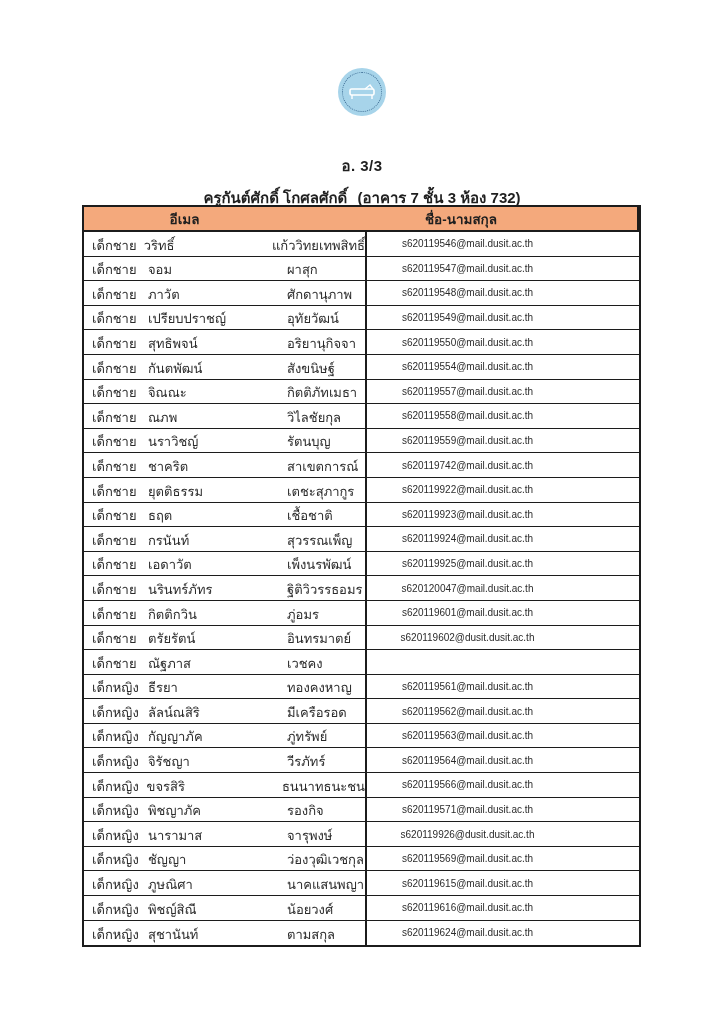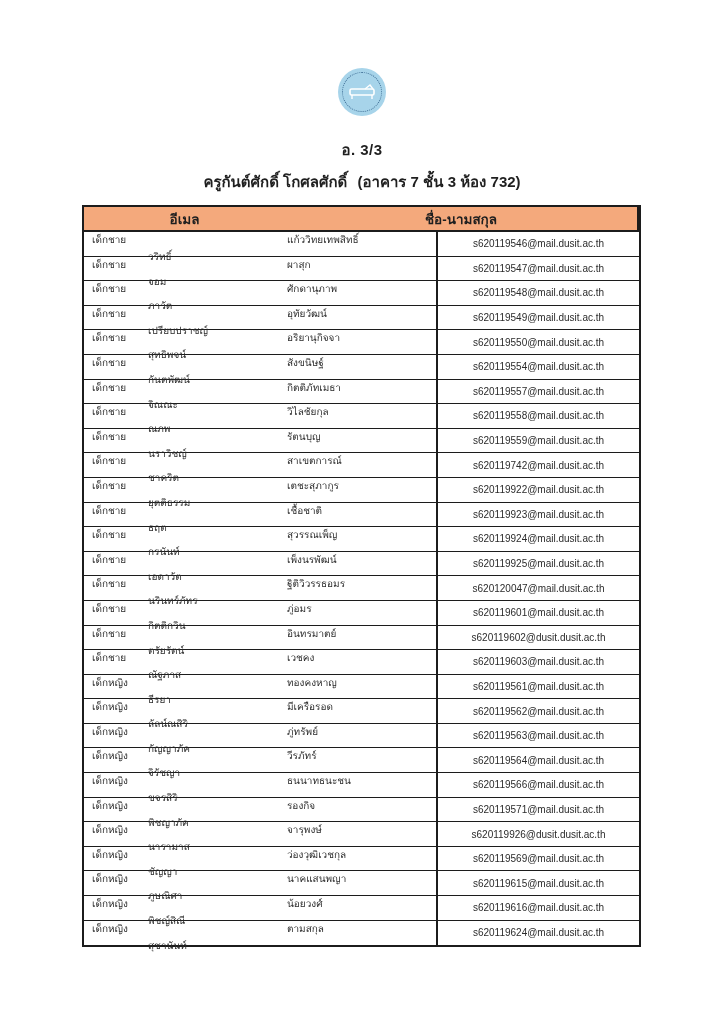--- a/index.html
+++ b/index.html
@@ -21,37 +21,37 @@
     display: flex; align-items: center; justify-content: center;
     position: relative;
   }
   .logo .ring {
     position: absolute; inset: 4px; border-radius: 50%;
     border: 1.5px dotted #3f6f96;
   }
   .logo svg { display: block; }
 
   
-  .heading-block { position: absolute; top: 138px; left: 0; width: 100%; text-align: center; }
+  .heading-block { position: absolute; top: 154px; left: 0; width: 100%; text-align: center; }
   .class-label { font-size: 15px; font-weight: bold; color: #1f1f1f; letter-spacing: 0.5px; }
   .teacher-line { margin-top: 8px; font-size: 15px; font-weight: bold; color: #1f1f1f; }
   .teacher-line span { display: inline-block; }
   .teacher-line .gap1 { }
   .teacher-line .gap2 { margin-right: 6px; }
 
   
   .roster { position: absolute; top: 205px; left: 82px; width: 559px; border: 2px solid #1c1c1c; }
   .thead { display: flex; background: #f4a97c; border-bottom: 2px solid #1c1c1c; height: 25px; }
   .th { font-size: 13.5px; font-weight: bold; color: #1f1f1f; display: flex; align-items: center; justify-content: center; }
   .col-name  { width: 354px; border-right: 2px solid #1c1c1c; }
   .col-email { width: 201px; }
 
   .tbody .row { display: flex; height: 24.6px; background: #ffffff; border-bottom: 1px solid #1c1c1c; }
   .tbody .row:last-child { border-bottom: none; }
-  .cell-name { width: 354px; border-right: 2px solid #1c1c1c; display: flex; align-items: flex-start; font-size: 10px; color: #2b2b2b; }
+  .cell-name { width: 283px; border-right: 2px solid #1c1c1c; display: flex; align-items: flex-end; font-size: 13px; color: #2b2b2b; }
   .cell-name .prefix { width: 56px; margin-left: 8px; white-space: nowrap; }
   .cell-name .first  { width: 139px; white-space: nowrap; margin-top: 17px; }
   .cell-name .last   { flex: 1; white-space: nowrap; }
   .cell-email { width: 201px; display: flex; align-items: center; justify-content: center; font-size: 10px; color: #2b2b2b; white-space: nowrap; }
 </style>
 </head>
 <body>
 
 <div class="page">
 
@@ -268,23 +268,20 @@
       <span>s620119602@dusit.dusit.ac.th</span>
     </div>
   </div>
 
   <div class="row">
     <div class="cell-name">
       <span class="prefix">เด็กชาย</span>
       <span class="first">ณัฐภาส</span>
       <span class="last">เวชคง</span>
     </div>
-    <div class="cell-email">
-      <span>s620119603@mail.dusit.ac.th</span>
-    </div>
   </div>
 
   <div class="row">
     <div class="cell-name">
       <span class="prefix">เด็กหญิง</span>
       <span class="first">ธีรยา</span>
       <span class="last">ทองคงหาญ</span>
     </div>
     <div class="cell-email">
       <span>s620119561@mail.dusit.ac.th</span>

